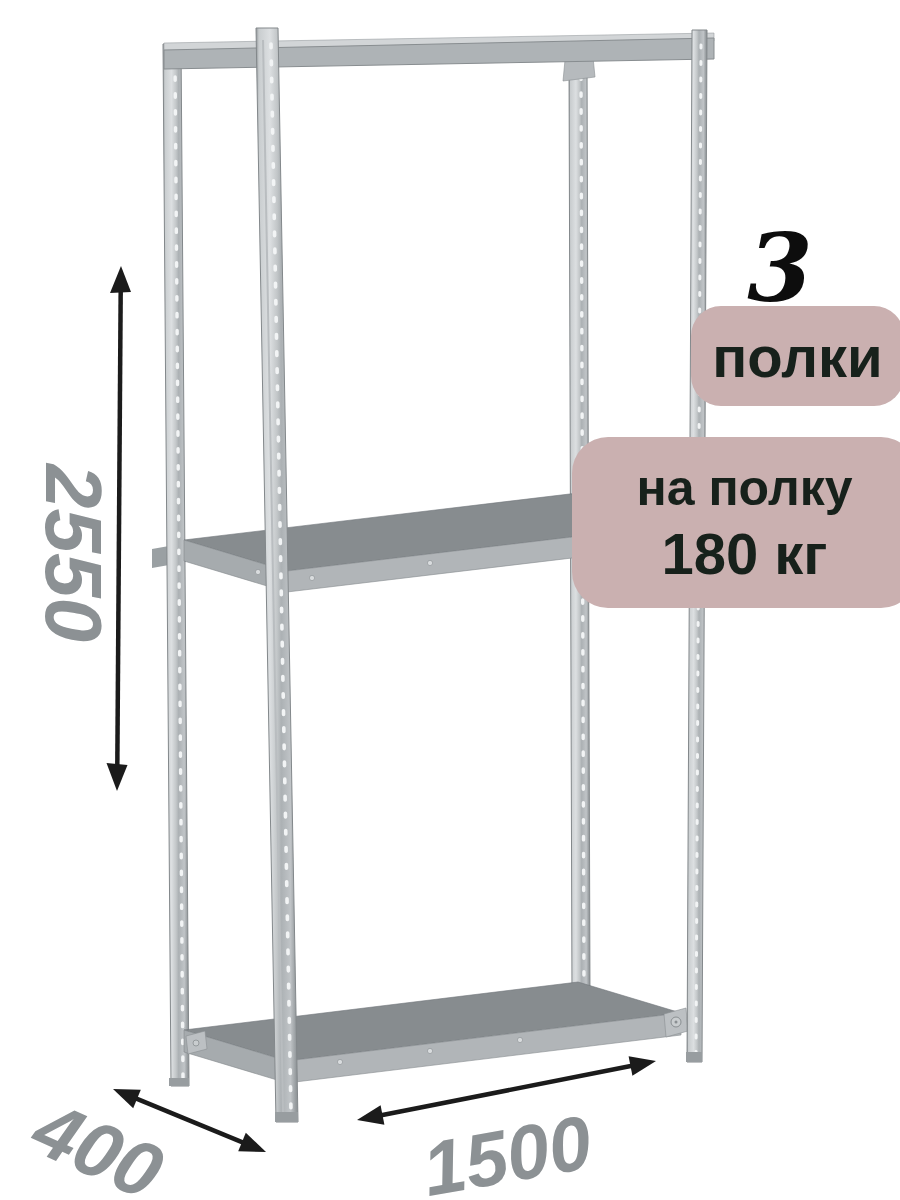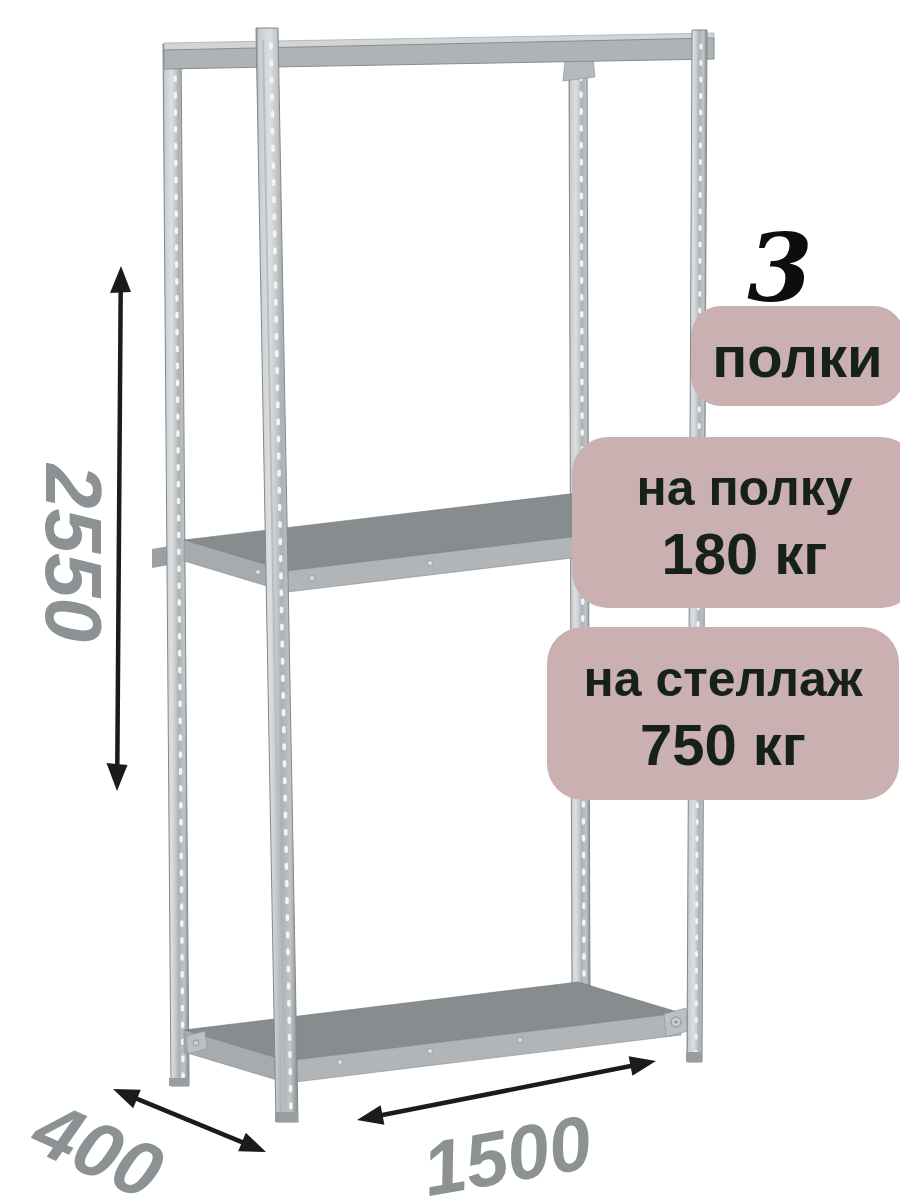--- a/index.html
+++ b/index.html
@@ -142,22 +142,18 @@
 
   <div class="badge badge-count">
     <span>полки</span>
   </div>
 
   <div class="badge badge-two badge-per-shelf">
     <span class="badge-line1">на полку</span>
     <span class="badge-line2">180 кг</span>
   </div>
 
-  <div class="badge badge-two badge-per-rack">
-    <span class="badge-line1">на стеллаж</span>
-    <span class="badge-line2">750 кг</span>
-  </div>
 
   <div class="dim dim-height">2550</div>
   <div class="dim dim-depth">400</div>
   <div class="dim dim-width">1500</div>
 
 </div>
 
 </body></html>

